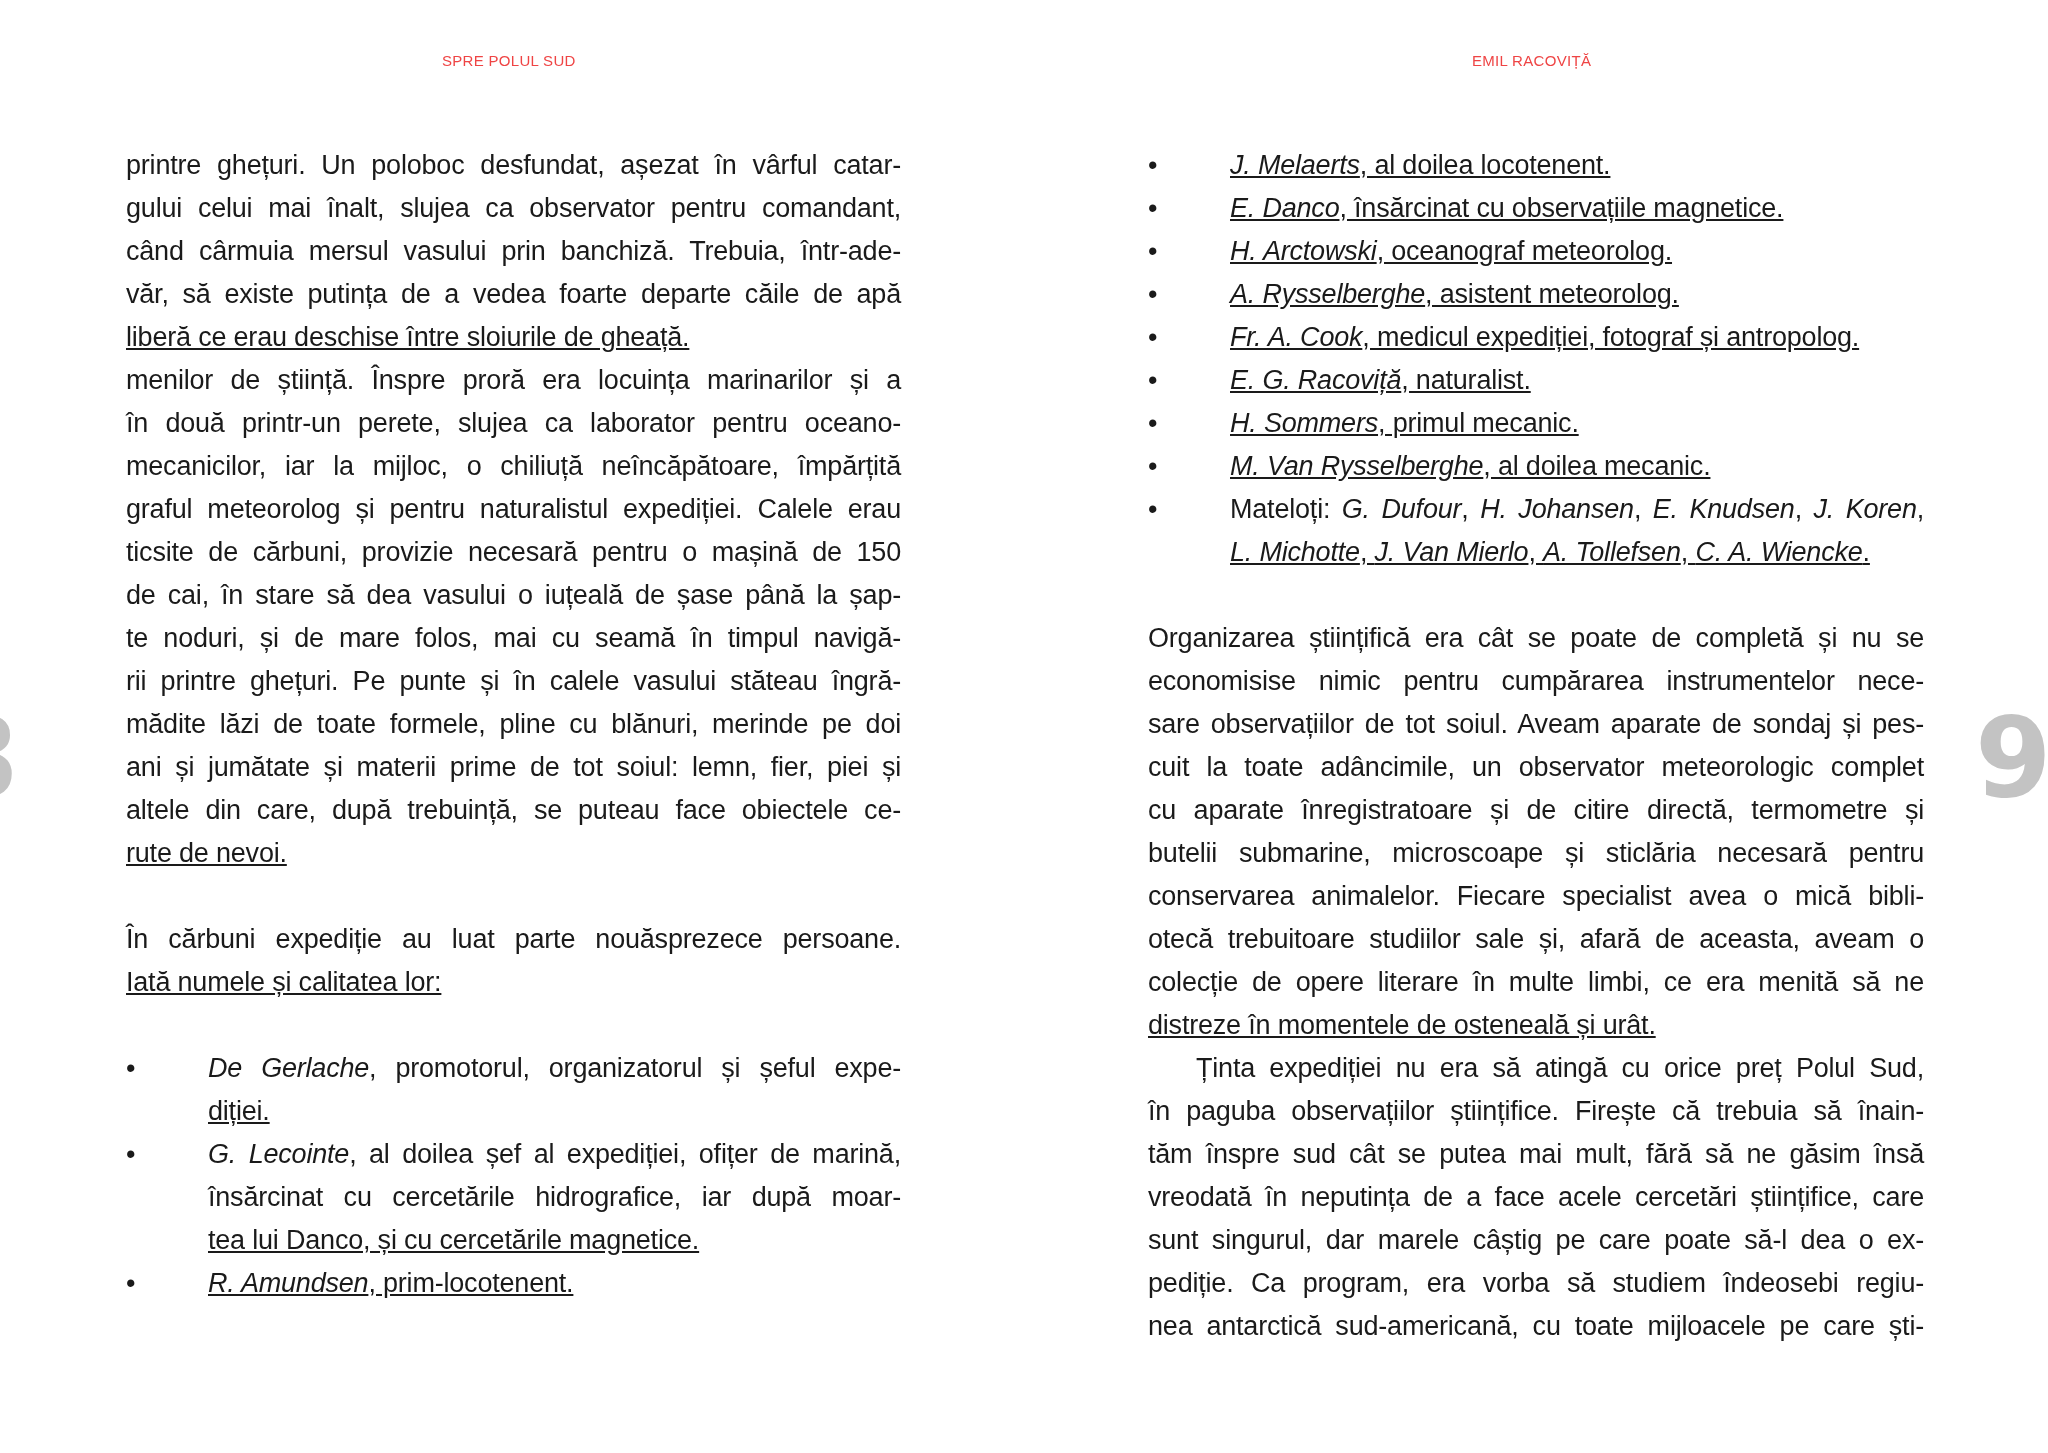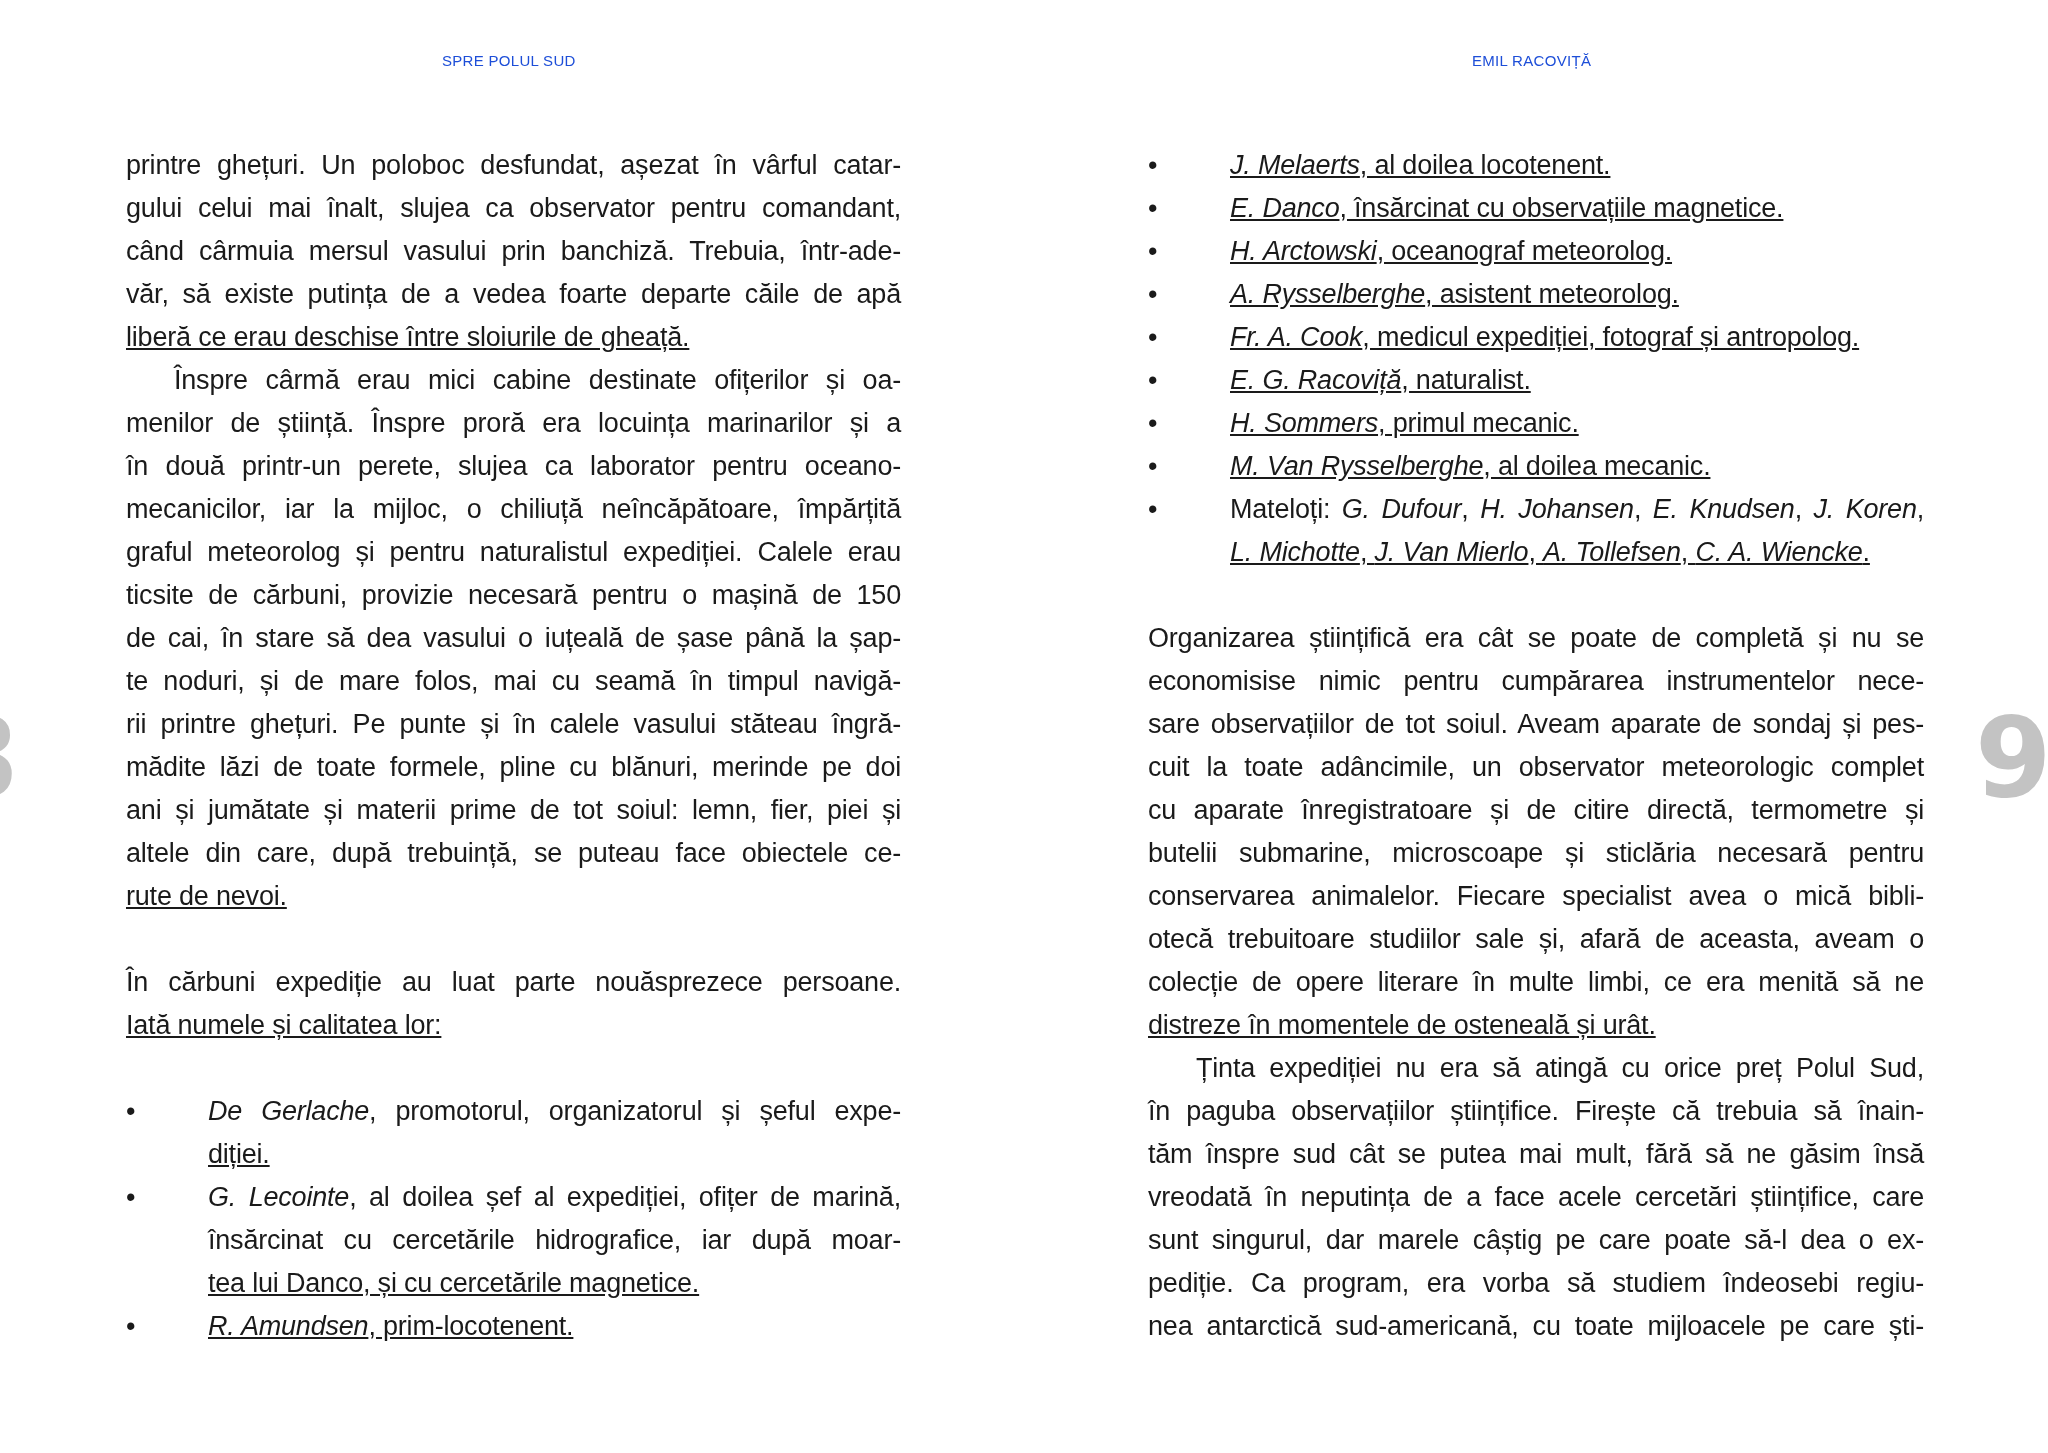--- a/index.html
+++ b/index.html
@@ -3,21 +3,21 @@
 <meta charset="utf-8">
 <style>
   html, body { margin: 0; padding: 0; background: #ffffff; }
   body {
     width: 2048px; height: 1453px; position: relative; overflow: hidden;
     font-family: "Liberation Sans", "DejaVu Sans", sans-serif;
     color: #1a1a1a;
   }
   .running-head {
     position: absolute; top: 52px; font-size: 15px; letter-spacing: 0.3px;
-    color: #1d4ed8; text-transform: uppercase;
+    color: #ef4444; text-transform: uppercase;
   }
   .page { position: absolute; top: 128px; width: 775px; margin-top: 16px; }
   .page.left { left: 126px; }
   .page.right { left: 1148px; width: 776px; }
   .line {
     font-size: 27px; line-height: 43px; height: 43px; white-space: nowrap;
     text-align: justify; text-align-last: justify; display: block;
     letter-spacing: -0.2px;
   }
   .line.last { text-align-last: left; text-decoration: underline; }
@@ -48,21 +48,20 @@
 
 <div class="page left">
   <div>
     <span class="line">printre ghețuri. Un poloboc desfundat, așezat în vârful catar-</span>
     <span class="line">gului celui mai înalt, slujea ca observator pentru comandant,</span>
     <span class="line">când cârmuia mersul vasului prin banchiză. Trebuia, într-ade-</span>
     <span class="line">văr, să existe putința de a vedea foarte departe căile de apă</span>
     <span class="line last">liberă ce erau deschise între sloiurile de gheață.</span>
   </div>
   <div>
-    <span class="line indent">Înspre cârmă erau mici cabine destinate ofițerilor și oa-</span>
     <span class="line">menilor de știință. Înspre proră era locuința marinarilor și a</span>
     <span class="line">în două printr-un perete, slujea ca laborator pentru oceano-</span>
     <span class="line">mecanicilor, iar la mijloc, o chiliuță neîncăpătoare, împărțită</span>
     <span class="line">graful meteorolog și pentru naturalistul expediției. Calele erau</span>
     <span class="line">ticsite de cărbuni, provizie necesară pentru o mașină de 150</span>
     <span class="line">de cai, în stare să dea vasului o iuțeală de șase până la șap-</span>
     <span class="line">te noduri, și de mare folos, mai cu seamă în timpul navigă-</span>
     <span class="line">rii printre ghețuri. Pe punte și în calele vasului stăteau îngră-</span>
     <span class="line">mădite lăzi de toate formele, pline cu blănuri, merinde pe doi</span>
     <span class="line">ani și jumătate și materii prime de tot soiul: lemn, fier, piei și</span>

